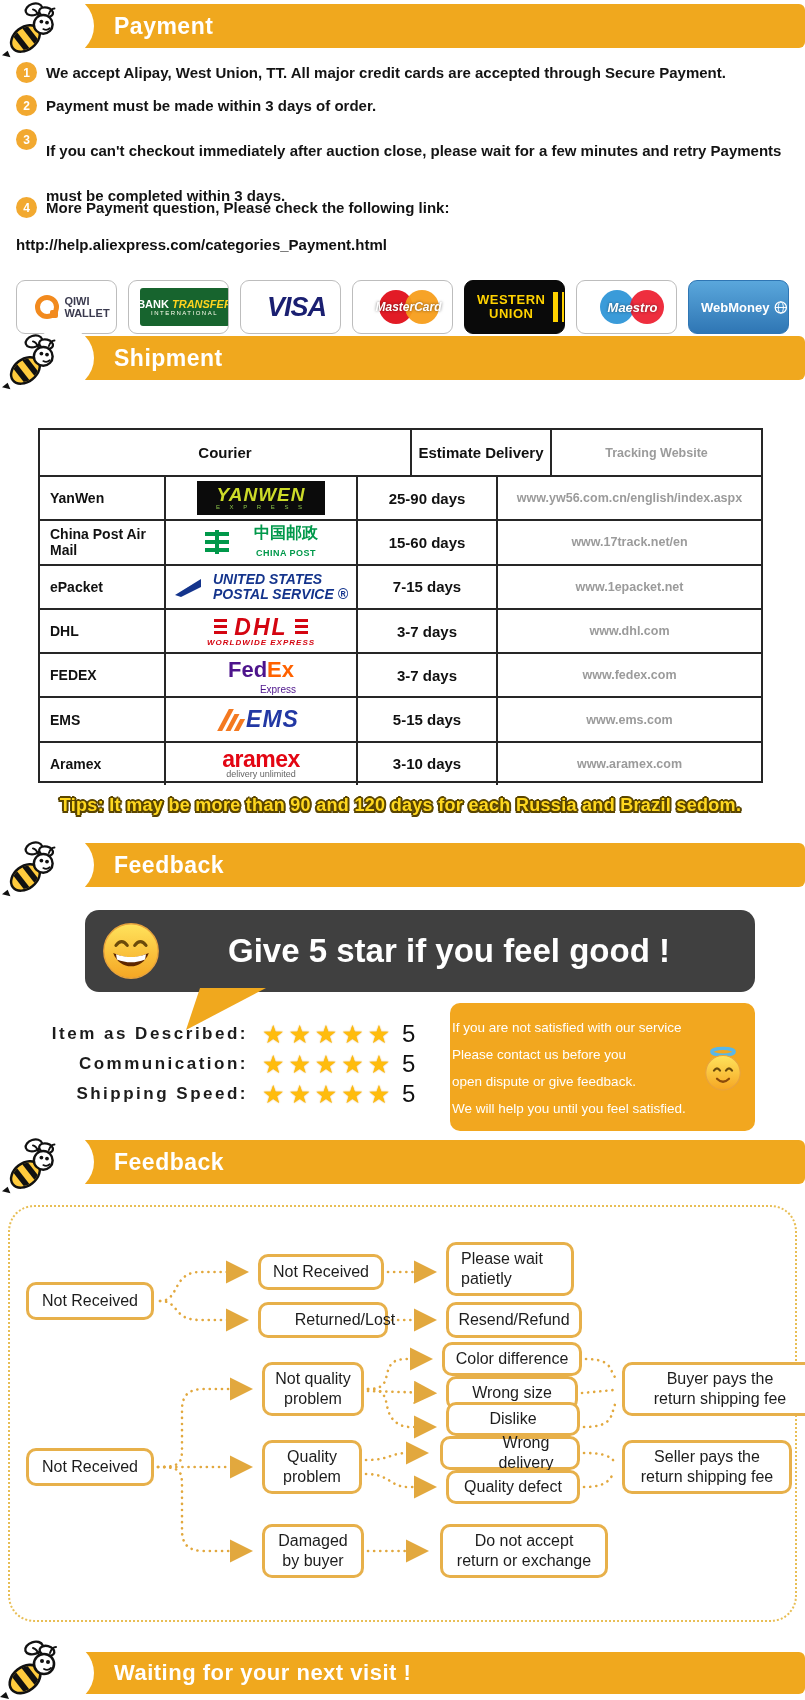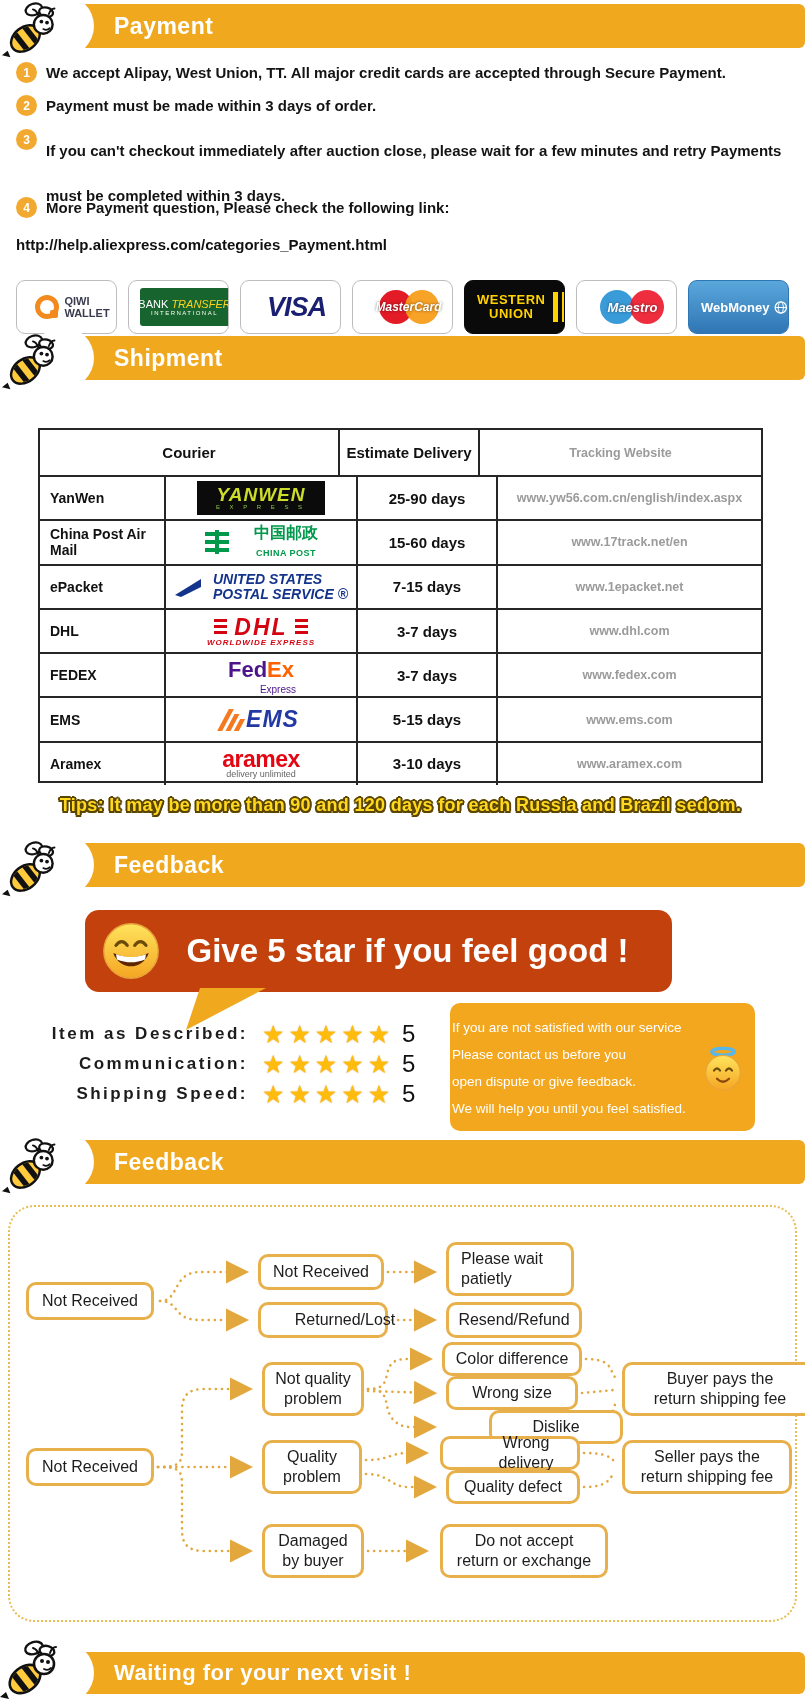--- a/index.html
+++ b/index.html
@@ -23,21 +23,21 @@
   
   .methods { position:absolute; left:16px; top:280px; width:773px; height:54px;
              display:flex; justify-content:space-between; }
   .card { width:101px; height:54px; background:#fff; border:1.5px solid #bdbdbd; border-radius:9px;
           display:flex; align-items:center; justify-content:center; overflow:hidden; position:relative;padding-left:12px; }
   .qiwi-q { width:24px; height:24px; border:5px solid #F28A1E; border-radius:50%; position:relative; margin-right:5px; }
   .qiwi-q::after { content:""; position:absolute; right:-4px; bottom:-4px; width:8px; height:8px; background:#F28A1E; border-radius:2px; }
   .qiwi-txt { font-size:11px; font-weight:800; color:#3b3b4f; line-height:12px; }
   .bank-box { width:90px; height:38px; background:#17642e; border-radius:3px; display:flex; flex-direction:column;
               align-items:center; justify-content:center; }
-  .bank-l1 { font-size:11px; font-weight:400; color:#fff; white-space:nowrap;text-align:right; }
+  .bank-l1 { font-size:11px; font-weight:700; color:#fff; white-space:nowrap;text-align:right; }
   .bank-l1 em { color:#FFD41E; font-style:italic; }
   .bank-l2 { font-size:6px; color:#ffe; letter-spacing:1.5px; }
   .visa-txt { font-size:27px; font-weight:800; font-style:italic; color:#1a1f71; letter-spacing:-1px; }
   .mc { position:relative; width:72px; height:42px; }
   .mc .c1 { position:absolute; left:6px; top:4px; width:34px; height:34px; border-radius:50%; background:#E21B26; }
   .mc .c2 { position:absolute; left:32px; top:4px; width:34px; height:34px; border-radius:50%; background:#F79E1B; opacity:.95; }
   .mc .mc-txt { position:absolute; left:0; right:0; top:14px; text-align:center; color:#fff; font-size:12px;
                 font-weight:800; font-style:italic; text-shadow:0 0 3px rgba(0,0,0,.55); }
   .card.wu-card { background:#0a0a0a; border-color:#0a0a0a; }
   .wu-txt { text-align:center; color:#FFD200; font-size:13px; font-weight:800; line-height:14px; letter-spacing:.5px; }
@@ -50,21 +50,21 @@
   .card.wm-card { background:linear-gradient(180deg,#5AA7DC,#2F76B4); border-color:#2F76B4; }
   .wm-txt { color:#fff; font-size:13px; font-weight:800; margin-right:5px; }
 
   
   .stable { position:absolute; left:38px; top:428px; width:725px; height:355px; border:2.5px solid #262626; background:#fff; }
   .tr { display:flex; height:44.3px; border-top:2px solid #262626; }
   .tr.head { border-top:none; height:45px; }
   .tc { display:flex; align-items:center; border-right:2px solid #262626; }
   .tc:last-child { border-right:none; }
   .th { justify-content:center; font-size:15px; font-weight:bold; color:#111; }
-  .w-courier { width:300px; } .w-name { width:126px; padding-left:10px; font-size:14px; font-weight:bold; color:#111; }
+  .w-courier { width:372px; } .w-name { width:126px; padding-left:10px; font-size:14px; font-weight:bold; color:#111; }
   .w-logo { width:192px; justify-content:center; }
   .w-days { width:140px; justify-content:center; font-size:15px; font-weight:bold; color:#111; }
   .w-track { flex:1; justify-content:center; font-size:12.5px; font-weight:bold; color:#9b9b9b; }
 
   
   .lg-yanwen { width:128px; height:34px; background:#0b0b0b; display:flex; flex-direction:column; align-items:center; justify-content:center; }
   .lg-yanwen .m { color:#cddc29; font-size:19px; font-weight:800; font-style:italic; letter-spacing:1px; line-height:18px; }
   .lg-yanwen .s { color:#8BC34A; font-size:6px; letter-spacing:4px; }
   .lg-cp { display:flex; align-items:center; gap:24px;text-align:center; }
   .lg-cp .cn { font-size:16px; font-weight:bold; color:#00984A; line-height:16px; }
@@ -87,21 +87,21 @@
   .lg-aramex { display:flex; flex-direction:column; align-items:center; }
   .lg-aramex .m { font-size:23px; font-weight:800; color:#E30613; letter-spacing:-.5px; line-height:20px; }
   .lg-aramex .s { font-size:9px; color:#666; }
 
   .tip { position:absolute; left:38px; top:795px; width:725px; text-align:center; font-size:18px; font-weight:800;
          color:#FFD81F; letter-spacing:.3px;
          text-shadow:2px 0 0 #5a4500, -2px 0 0 #5a4500, 0 2px 0 #5a4500, 0 -2px 0 #5a4500,
                      1.5px 1.5px #5a4500, -1.5px -1.5px #5a4500, 1.5px -1.5px #5a4500, -1.5px 1.5px #5a4500; }
 
   
-  .bubble { position:absolute; left:85px; top:910px; width:587px; height:82px; background:#c2410c; border-radius:14px;
+  .bubble { position:absolute; left:85px; top:910px; width:670px; height:82px; background:#404040; border-radius:14px;
             display:flex; align-items:center; }
   .bubble .emo { position:absolute; left:16px; top:11px; width:60px; height:60px; }
   .bubble .btxt { flex:1; text-align:center; padding-left:58px; color:#fff; font-size:33px; font-weight:bold; }
   .tail { position:absolute; left:0; top:0; }
   .rate-row { position:absolute; display:flex; align-items:center; }
   .rate-label { width:228px; text-align:right; font-size:17px; font-weight:bold; color:#1c1c1c; letter-spacing:2.5px; }
   .stars { margin-left:14px; font-size:25px; color:#FFBC0D; letter-spacing:4px; line-height:26px;
            text-shadow:0 0 1.5px #D98E00; }
   .rate-val { margin-left:8px; font-size:24px; color:#111; }
   .notice { position:absolute; left:450px; top:1003px; width:305px; height:128px; background:#F2A71F; border-radius:10px;
@@ -428,21 +428,21 @@
     <div class="fnode left-align" style="left:436px; top:35px; width:128px; height:54px;">Please wait
 patietly</div>
     <div class="fnode" style="left:248px; top:95px; width:130px; height:36px;padding-left:44px;">Returned/Lost</div>
     <div class="fnode" style="left:436px; top:95px; width:136px; height:36px;">Resend/Refund</div>
     <div class="fnode" style="left:432px; top:135px; width:140px; height:34px;">Color difference</div>
     <div class="fnode" style="left:252px; top:155px; width:102px; height:54px;">Not quality
 problem</div>
     <div class="fnode" style="left:436px; top:169px; width:132px; height:34px;">Wrong size</div>
     <div class="fnode" style="left:612px; top:155px; width:196px; height:54px;">Buyer pays the
 return shipping fee</div>
-    <div class="fnode" style="left:436px; top:203px; width:134px; height:34px;margin-left:43px;">Dislike</div>
+    <div class="fnode" style="left:436px; top:195px; width:134px; height:34px;">Dislike</div>
     <div class="fnode" style="left:430px; top:229px; width:140px; height:34px;padding-left:32px;">Wrong delivery</div>
     <div class="fnode" style="left:16px; top:241px; width:128px; height:38px;">Not Received</div>
     <div class="fnode" style="left:252px; top:233px; width:100px; height:54px;">Quality
 problem</div>
     <div class="fnode" style="left:612px; top:233px; width:170px; height:54px;">Seller pays the
 return shipping fee</div>
     <div class="fnode" style="left:436px; top:263px; width:134px; height:34px;">Quality defect</div>
     <div class="fnode" style="left:252px; top:317px; width:102px; height:54px;">Damaged
 by buyer</div>
     <div class="fnode" style="left:430px; top:317px; width:168px; height:54px;">Do not accept

